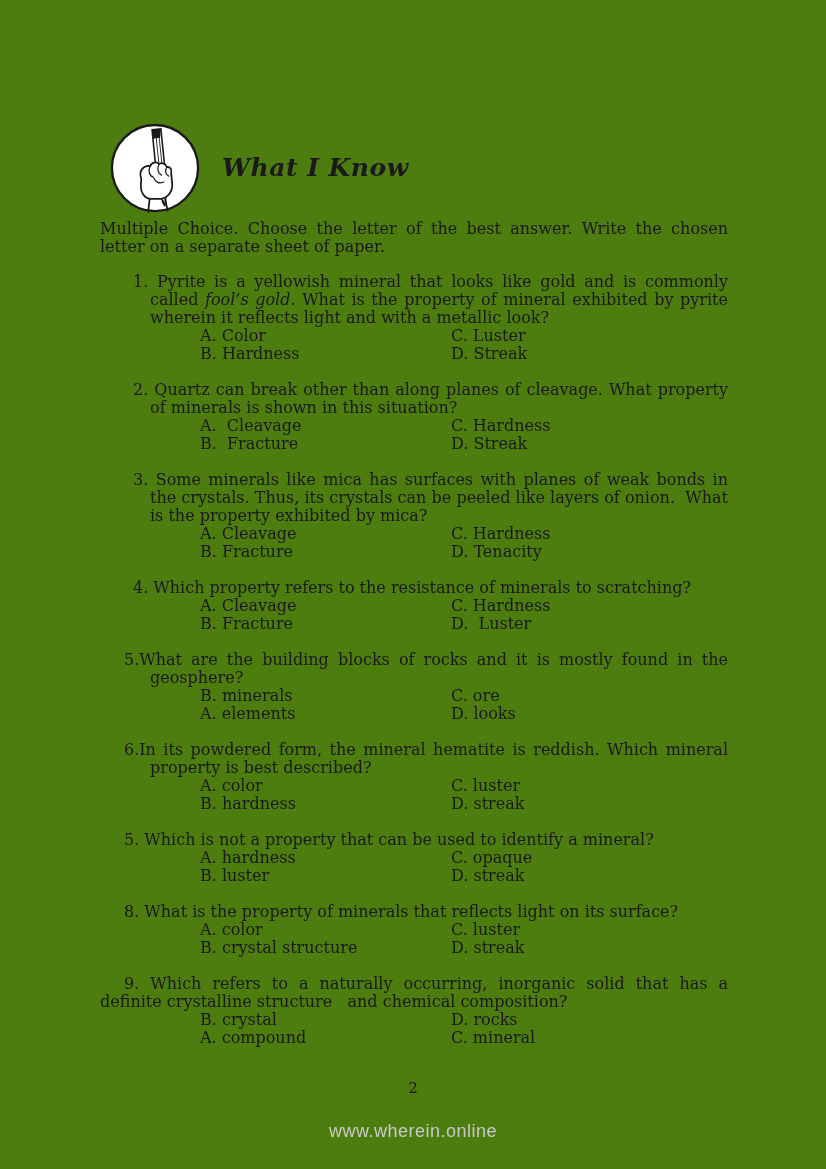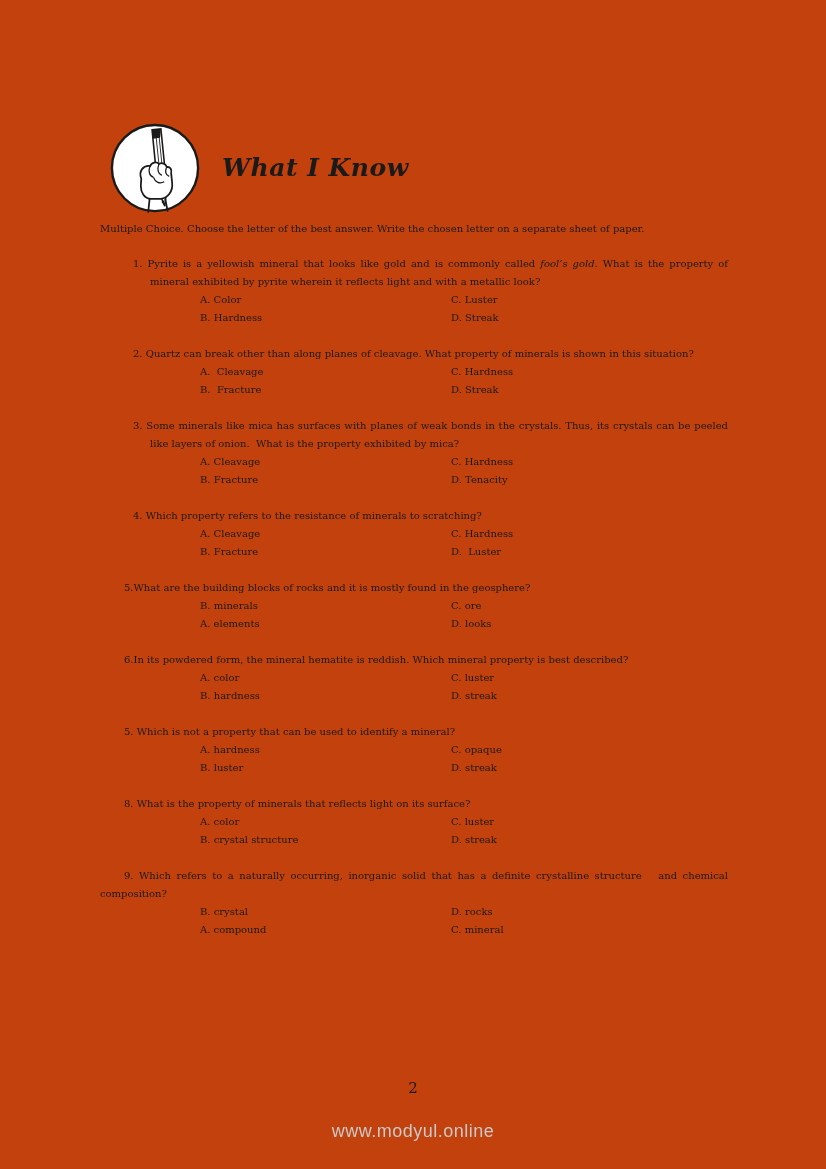--- a/index.html
+++ b/index.html
@@ -1,36 +1,36 @@
 <!DOCTYPE html>
 <html><head>
 <meta charset="utf-8">
 <style>
   * { margin:0; padding:0; box-sizing:border-box; }
   html,body { background:#ffffff; }
   .page {
     position:relative;
     width:826px; height:1169px;
-    background:#c2410c;
+    background:#4d7c0f;
     color:var(--text,#1a1a1a);
     font-family:"DejaVu Serif","Liberation Serif",serif;
     overflow:hidden;
     margin:0 auto;
   }
   .icon-wrap { position:absolute; left:108px; top:121px; width:94px; height:98px; }
   .icon-wrap svg { width:100%; height:100%; }
   .page-title {
     position:absolute; left:222px; top:153px;
     font-family:"DejaVu Serif","Liberation Serif",serif;
     font-size:25px; font-weight:bold; font-style:italic;
     letter-spacing:0.5px; color:var(--text,#1a1a1a);
   }
   .content {
     position:absolute; left:100px; top:220px; width:628px;
-    font-size:10px; line-height:18px;
+    font-size:16px; line-height:18px;
   }
   .intro { text-align:justify; margin-bottom:17px; }
   .questions { list-style:none; }
   .question { margin-bottom:18px;margin-top:10px; }
   .question:nth-child(6) { margin-top:18px; }
   .q-text { text-align:justify; }
   .ind-a .q-text { padding-left:50px; text-indent:-17px; }
   .ind-b .q-text { padding-left:50px; text-indent:-26px; }
   .ind-d .q-text { padding-left:0;    text-indent: 24px; }
   .q-text em { font-style:italic; }
@@ -173,14 +173,14 @@
       <div class="opt">B. crystal</div>
       <div class="opt">A. compound</div>
       <div class="opt">D. rocks</div>
       <div class="opt">C. mineral</div>
     </div>
   </li>
 </ol>
   </div>
 
   <div class="page-number">2</div>
-  <div class="watermark">www.modyul.online</div>
+  <div class="watermark">www.wherein.online</div>
 </div>
 
 </body></html>

